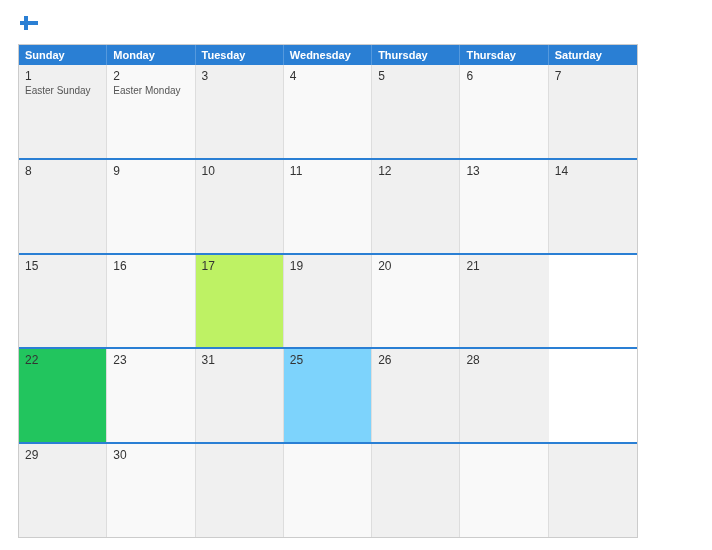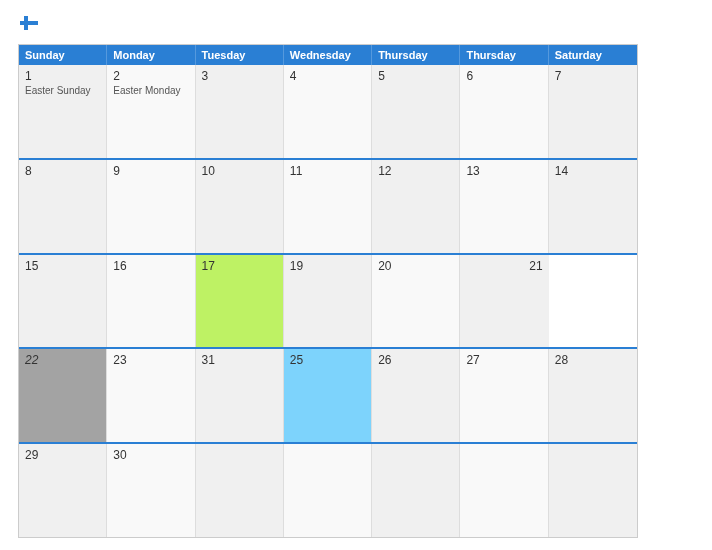--- a/index.html
+++ b/index.html
@@ -210,42 +210,39 @@
           </div>
           <div class="cal-cell" style="background: #bef264;">
             <div class="cal-day">17</div>
           </div>
           <div class="cal-cell" style="background: rgb(240, 240, 240);">
             <div class="cal-day">19</div>
           </div>
           <div class="cal-cell" style="background: rgb(249, 249, 249);">
             <div class="cal-day">20</div>
           </div>
-          <div class="cal-cell" style="background: rgb(240, 240, 240); align-items: flex-end;">
+          <div class="cal-cell" style="background: rgb(240, 240, 240);">
             <div class="cal-day">21</div>
           </div>
         </div>
         <div class="cal-week">
-          <div class="cal-cell" style="background: #a3a3a3; font-style: italic;">
+          <div class="cal-cell" style="background: #22c55e;">
             <div class="cal-day">22</div>
           </div>
           <div class="cal-cell" style="background: rgb(249, 249, 249);">
             <div class="cal-day">23</div>
           </div>
           <div class="cal-cell" style="background: rgb(240, 240, 240);">
             <div class="cal-day">31</div>
           </div>
           <div class="cal-cell" style="background: #7dd3fc;">
             <div class="cal-day">25</div>
           </div>
           <div class="cal-cell" style="background: rgb(240, 240, 240);">
             <div class="cal-day">26</div>
-          </div>
-          <div class="cal-cell" style="background: rgb(249, 249, 249);">
-            <div class="cal-day">27</div>
           </div>
           <div class="cal-cell" style="background: rgb(240, 240, 240);">
             <div class="cal-day">28</div>
           </div>
         </div>
         <div class="cal-week">
           <div class="cal-cell" style="background: rgb(240, 240, 240);">
             <div class="cal-day">29</div>
           </div>
           <div class="cal-cell" style="background: rgb(249, 249, 249);">

